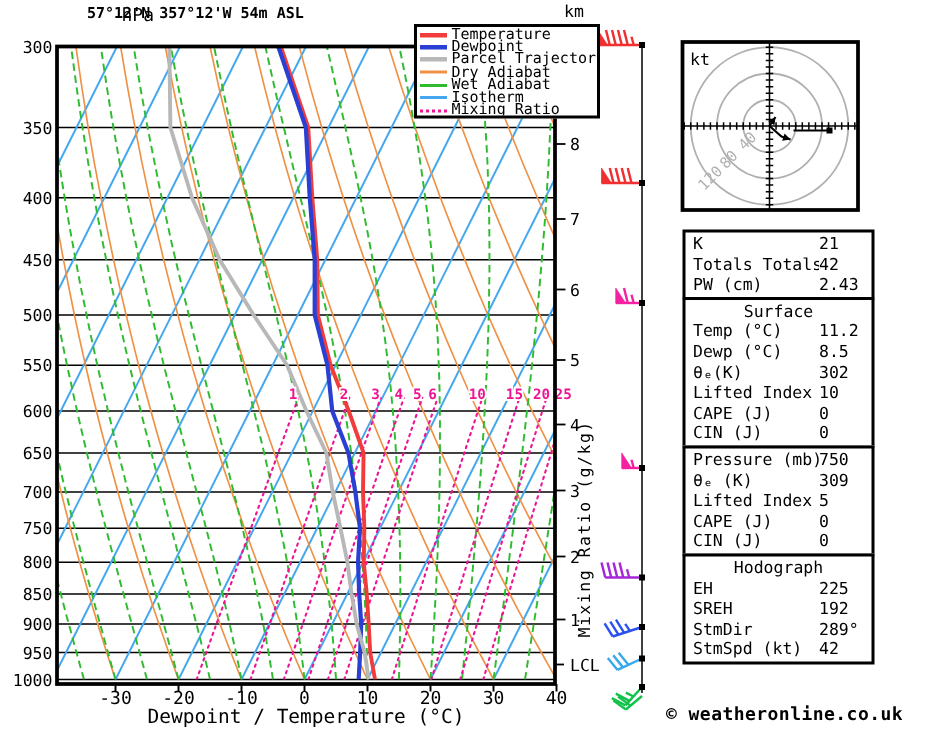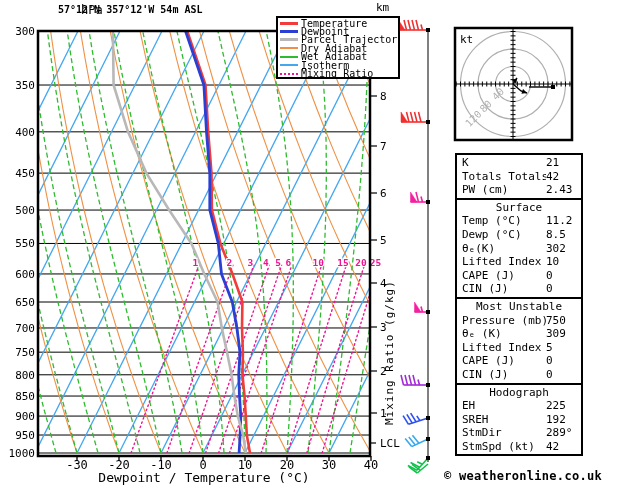--- a/index.html
+++ b/index.html
@@ -428,21 +428,20 @@
         <div class="trow">
           <span class="lbl">CAPE (J)</span>
           <span class="val">0</span>
         </div>
         <div class="trow">
           <span class="lbl">CIN (J)</span>
           <span class="val">0</span>
         </div>
       </div>
       <div class="section">
-        <div class="sec-title">Most Unstable</div>
         <div class="trow">
           <span class="lbl">Pressure (mb)</span>
           <span class="val">750</span>
         </div>
         <div class="trow">
           <span class="lbl">θₑ (K)</span>
           <span class="val">309</span>
         </div>
         <div class="trow">
           <span class="lbl">Lifted Index</span>

